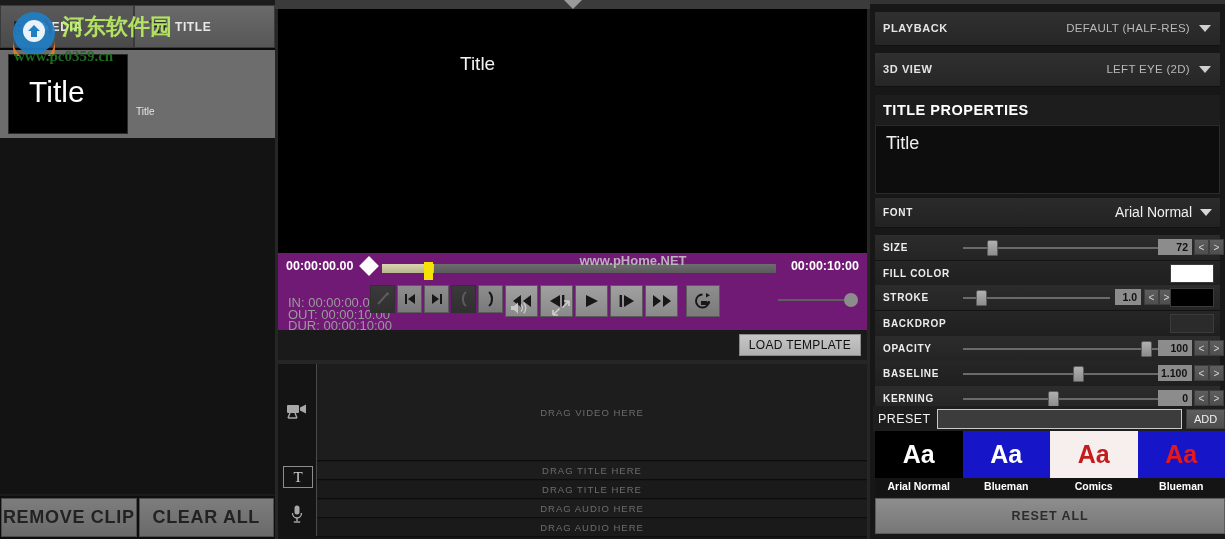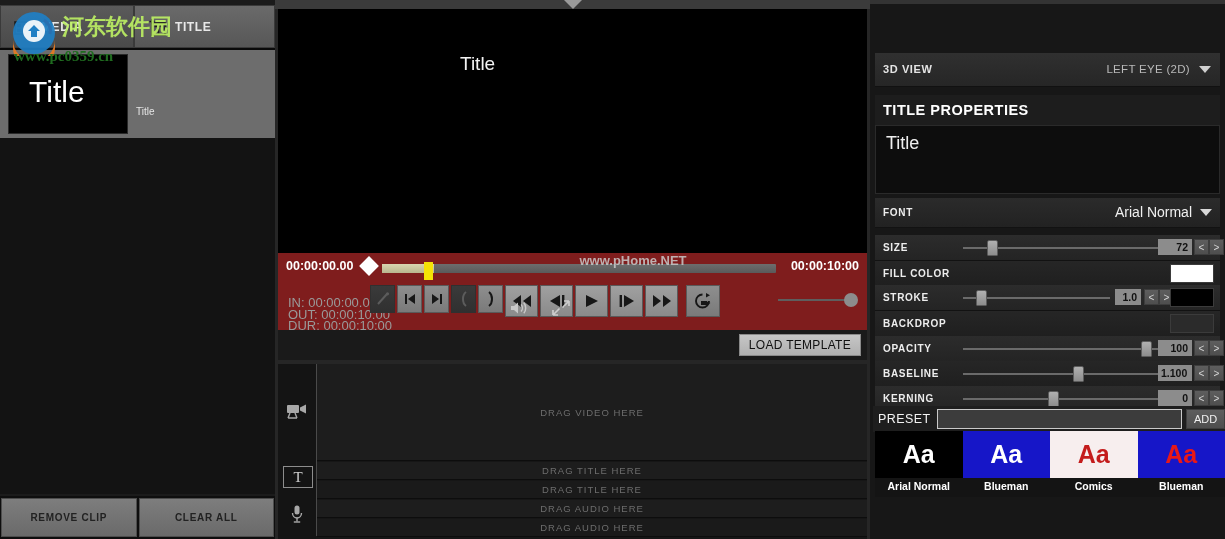--- a/index.html
+++ b/index.html
@@ -25,34 +25,34 @@
          border:1px solid #2a2a2a;box-sizing:border-box;}
   #thumb .tt{position:absolute;left:20px;top:20px;color:#fff;font-size:30px;
              font-family:"Liberation Sans",sans-serif;}
   #thumblabel{position:absolute;left:136px;top:56px;color:#e6e6e6;font-size:10px;}
   #leftfill{position:absolute;left:0;top:138px;width:275px;height:356px;background:#131313;}
 
   #leftbtns{position:absolute;left:0;top:496px;width:275px;height:43px;
             display:flex;background:#0e0e0e;}
   .lbtn{flex:1;display:flex;align-items:center;justify-content:center;
         background:linear-gradient(#7d7d7d,#6a6a6a);border:1px solid #4d4d4d;
-        color:#222;font-size:10px;font-weight:bold;letter-spacing:.7px;
+        color:#222;font-size:18px;font-weight:bold;letter-spacing:.7px;
         box-sizing:border-box;margin:2px 1px 2px 1px;}
 
   
   #center{position:absolute;left:275px;top:0;width:595px;height:539px;background:#262626;}
   #chevron{position:absolute;left:275px;top:0;width:595px;height:9px;background:#3b3b3b;}
   #chevron .tri{position:absolute;left:50%;top:0;margin-left:-9px;width:0;height:0;
     border-left:9px solid transparent;border-right:9px solid transparent;
     border-top:9px solid #9a9a9a;}
 
   #preview{position:absolute;left:278px;top:9px;width:589px;height:244px;background:#000;}
   #preview .ptitle{position:absolute;left:182px;top:44px;color:#f2f2f2;font-size:19px;}
 
-  #transport{position:absolute;left:278px;top:253px;width:589px;height:77px;background:#7f1d1d;}
+  #transport{position:absolute;left:278px;top:253px;width:589px;height:77px;background:#701a75;}
   #tcIn{position:absolute;left:8px;top:6px;color:#fff;font-size:12.5px;font-weight:bold;}
   #tcOut{position:absolute;right:8px;top:6px;color:#fff;font-size:12.5px;font-weight:bold;}
   #scrub{position:absolute;left:104px;top:11px;width:394px;height:9px;
          background:linear-gradient(#6d6d6d,#5a5a5a);border-radius:1px;}
   #scrubfill{position:absolute;left:0;top:0;width:52px;height:9px;
          background:linear-gradient(#d8d5b0,#b9b68e);}
   #diamond{position:absolute;left:84px;top:6px;width:14px;height:14px;background:#fff;
            transform:rotate(45deg);}
   #playhead{position:absolute;left:146px;top:9px;width:9px;height:18px;background:#f4e306;}
   #wmark{position:absolute;left:245px;top:0px;width:220px;color:#c9c9c9;font-size:13px;
@@ -372,20 +372,25 @@
     <div class="trk" id="trkVideo">DRAG VIDEO HERE</div>
     <div class="trk trkSm" id="trkT1">DRAG TITLE HERE</div>
     <div class="trk trkSm" id="trkT2">DRAG TITLE HERE</div>
     <div class="trk trkSm" id="trkA1">DRAG AUDIO HERE</div>
     <div class="trk trkSm" id="trkA2">DRAG AUDIO HERE</div>
   </div>
 
   <div id="right">
     <div id="rtop"></div>
 
+    <div class="rrow" id="row-playback">
+      <span class="rlab">PLAYBACK</span>
+      <span class="rval">DEFAULT (HALF-RES)</span>
+      <span class="rcaret"></span>
+    </div>
 
     <div class="rrow" id="row-3dview">
       <span class="rlab">3D VIEW</span>
       <span class="rval">LEFT EYE (2D)</span>
       <span class="rcaret"></span>
     </div>
 
     <div id="tpHead">
       <span>TITLE PROPERTIES</span>
     </div>
@@ -475,20 +480,21 @@
     <div class="pcard">
       <div class="pthumb" id="pt2" style="background: rgb(247, 238, 238); color: rgb(196, 28, 28);">Aa</div>
       <div class="pname">Comics</div>
     </div>
     <div class="pcard">
       <div class="pthumb" id="pt3" style="background: rgb(22, 22, 200); color: rgb(232, 24, 24);">Aa</div>
       <div class="pname">Blueman</div>
     </div>
   </div>
 
+  <div id="resetall">RESET ALL</div>
 
   <svg id="wm1" viewBox="0 0 62 46">
     <circle cx="28" cy="23" r="21" fill="#1f7fc4" opacity="0.92"></circle>
     <path d="M7 30 A21 21 0 0 0 49 30 L49 38 A21 21 0 0 1 7 38 Z" fill="#e87b22" opacity="0.92"></path>
     <circle cx="28" cy="21" r="11" fill="#ffffff" opacity="0.9"></circle>
     <path d="M22 21 L28 15 L34 21 L31 21 L31 27 L25 27 L25 21 Z" fill="#1f7fc4"></path>
     <path d="M38 10 A14 14 0 0 1 44 24" stroke="#2a6fb0" stroke-width="3" fill="none"></path>
   </svg>
   <div id="wm2">河东软件园</div>
   <div id="wm3">www.pc0359.cn</div>

